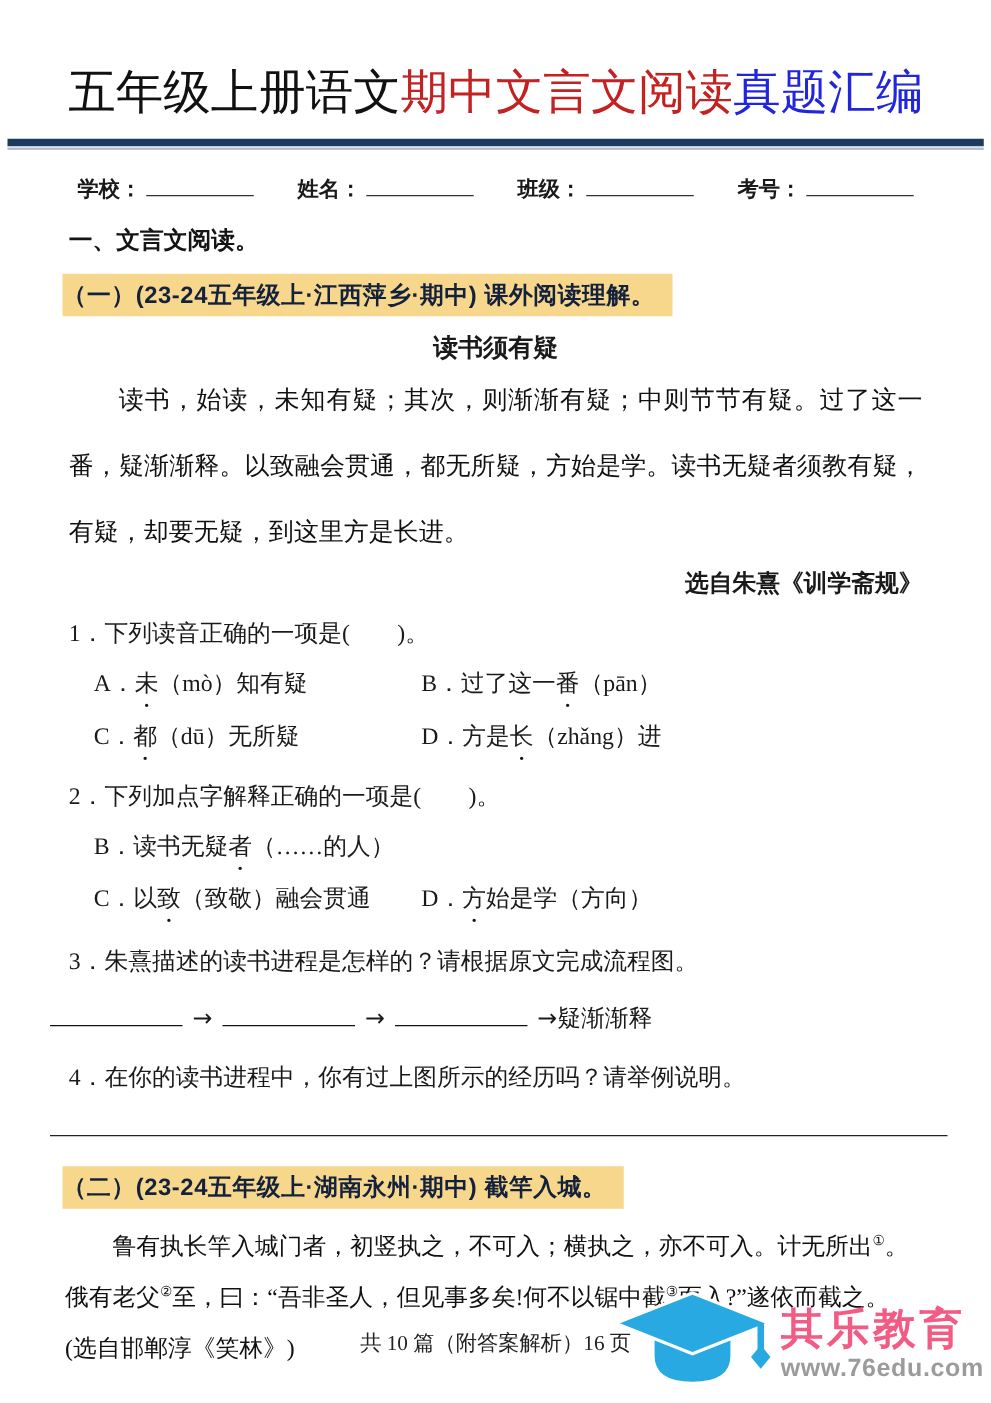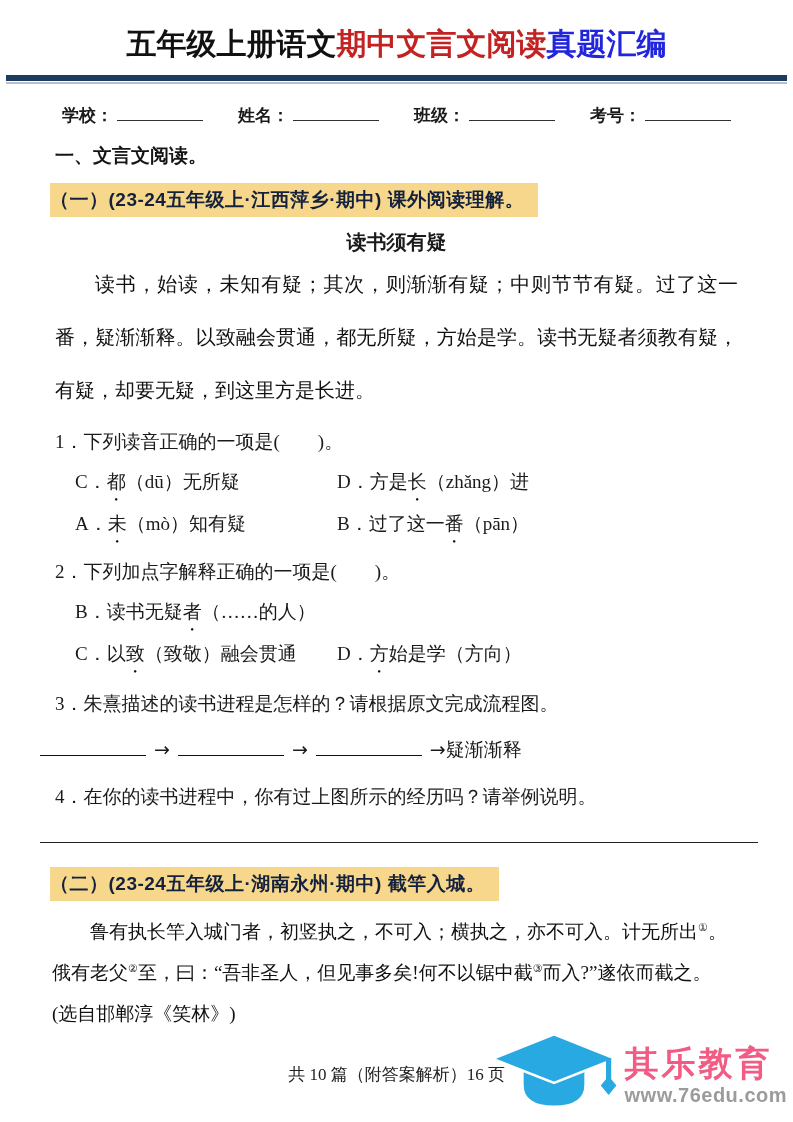--- a/index.html
+++ b/index.html
@@ -3,22 +3,22 @@
 <meta charset="utf-8">
 <style>
   * { margin:0; padding:0; box-sizing:border-box; }
   body { background:#e8e8e8; font-family:"Liberation Serif", serif; }
   .page {
     width:793px; height:1122px; background:#ffffff; position:relative;
     margin:0 auto; overflow:hidden; color:#1a1a1a;
   }
   
   .title {
-    padding-top:24px; text-align:center; font-weight:bold;
-    font-size:30px; line-height:1.3; letter-spacing:0px; white-space:nowrap;
+    padding-top:50px; text-align:center; font-weight:normal;
+    font-size:38px; line-height:1.3; letter-spacing:0px; white-space:nowrap;
     font-family:"Liberation Serif", serif;
   }
   .t-black { color:#111111; }
   .t-red   { color:#c32222; }
   .t-blue  { color:#2125dc; }
   
   .rule { margin:12px 6px 0 6px; }
   .rule-navy  { height:6px; background:#1d3a5f; }
   .rule-light { height:2px; background:#b7c0cc; margin-top:1px; }
   
@@ -122,29 +122,30 @@
   <div class="sec-heading">一、文言文阅读。</div>
 
   <div class="hl-wrap">
     <span class="hl">（一）(23-24五年级上·江西萍乡·期中) 课外阅读理解。</span>
   </div>
 
   <div class="p-title">读书须有疑</div>
 
   <p class="passage">读书，始读，未知有疑；其次，则渐渐有疑；中则节节有疑。过了这一番，疑渐渐释。以致融会贯通，都无所疑，方始是学。读书无疑者须教有疑，有疑，却要无疑，到这里方是长进。</p>
 
+  <div class="attribution">选自朱熹《训学斋规》</div>
 
   <div class="q-stem">1．下列读音正确的一项是(　　)。</div>
   <div class="opt-row">
+    <span class="opt"><span>A．</span><span></span><span class="dt">未</span><span>（mò）知有疑</span></span>
+    <span class="opt"><span>B．</span><span>过了这一</span><span class="dt">番</span><span>（pān）</span></span>
+  </div>
+  <div class="opt-row">
     <span class="opt"><span>C．</span><span></span><span class="dt">都</span><span>（dū）无所疑</span></span>
     <span class="opt"><span>D．</span><span>方是</span><span class="dt">长</span><span>（zhǎng）进</span></span>
-  </div>
-  <div class="opt-row">
-    <span class="opt"><span>A．</span><span></span><span class="dt">未</span><span>（mò）知有疑</span></span>
-    <span class="opt"><span>B．</span><span>过了这一</span><span class="dt">番</span><span>（pān）</span></span>
   </div>
 
   <div class="q-stem" style="margin-top:16px;">2．下列加点字解释正确的一项是(　　)。</div>
   <div class="opt-row">
     <span class="opt"><span>B．</span><span>读书无疑</span><span class="dt">者</span><span>（……的人）</span></span>
   </div>
   <div class="opt-row">
     <span class="opt"><span>C．</span><span>以</span><span class="dt">致</span><span>（致敬）融会贯通</span></span>
     <span class="opt"><span>D．</span><span></span><span class="dt">方</span><span>始是学（方向）</span></span>
   </div>

